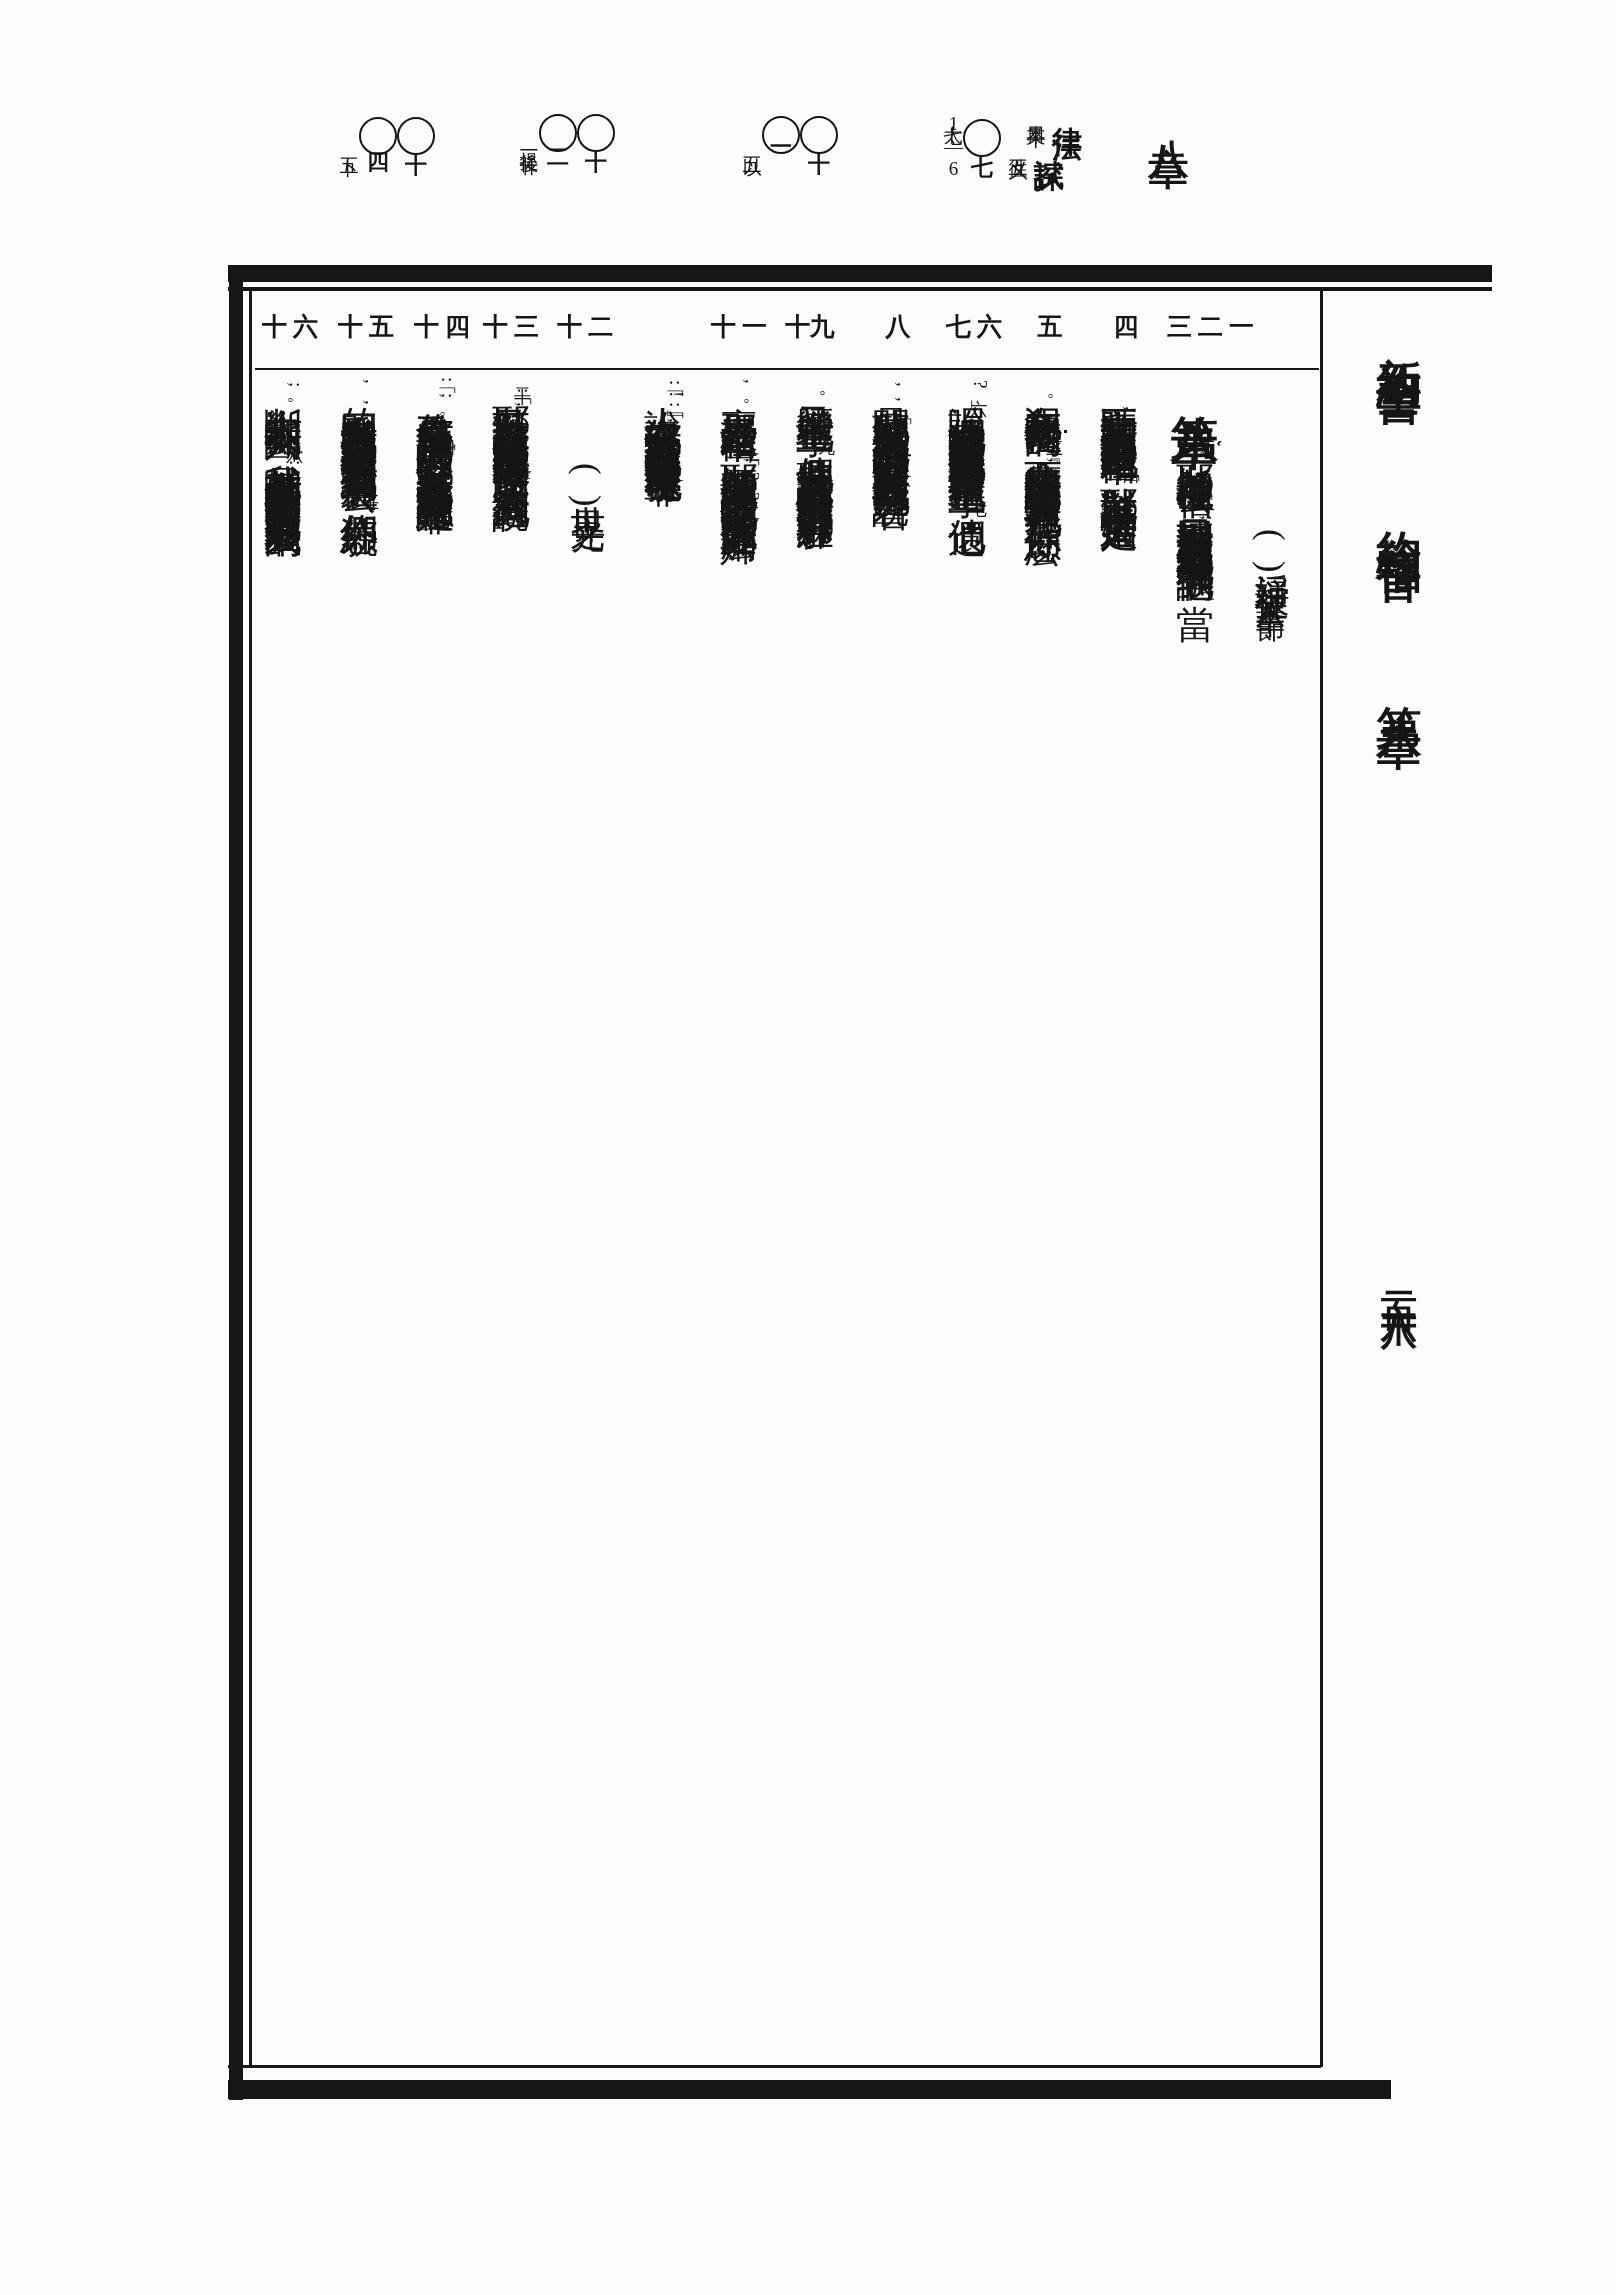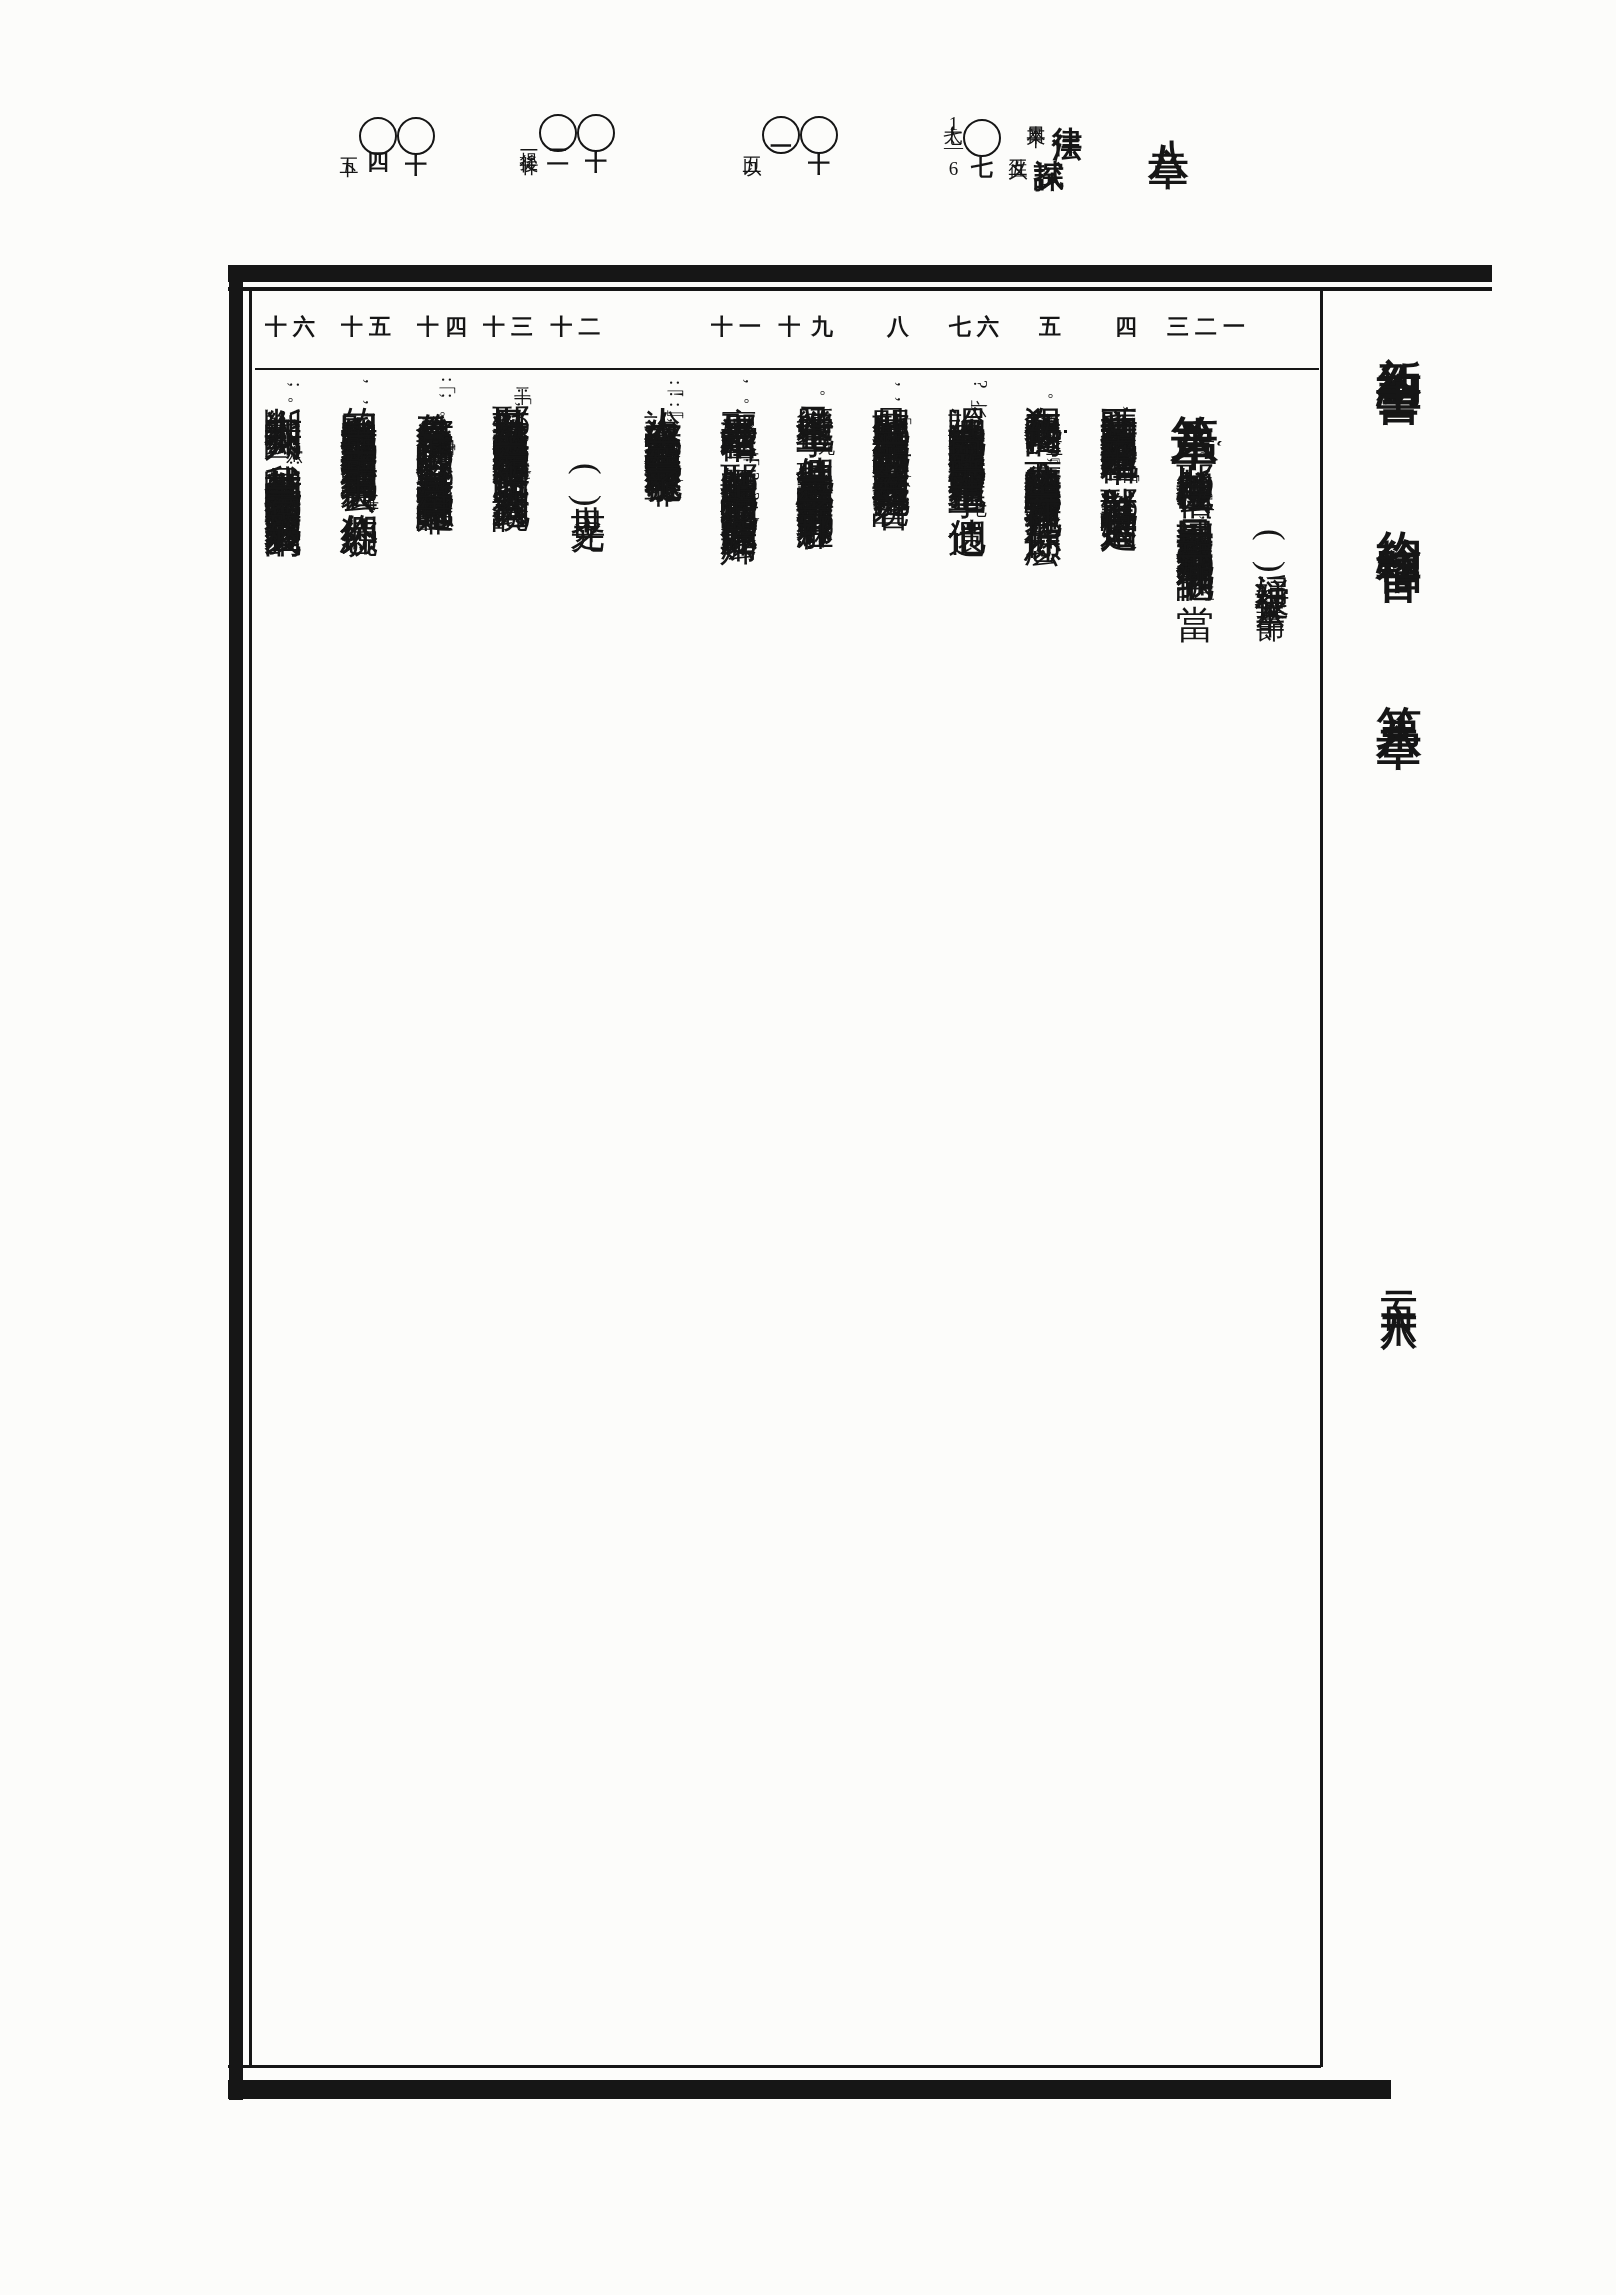--- a/index.html
+++ b/index.html
@@ -20,21 +20,21 @@
   .mnote-line{writing-mode:vertical-rl;text-orientation:upright;display:flex;flex-direction:column;align-items:center;}
   .mnote-title{font-size:30px;font-weight:bold;letter-spacing:3px;}
   .mnote-circle{width:38px;height:38px;border:2.5px solid #161616;border-radius:50%;
     display:flex;align-items:center;justify-content:center;font-size:22px;font-weight:bold;
     margin:1.5px 0;box-sizing:border-box;}
   .mnote-ref{font-size:19px;margin-top:15px;letter-spacing:1.5px;line-height:1.05;}
 
   
   .main-area{position:absolute;left:256px;top:291px;width:1063px;display:flex;flex-direction:row-reverse;}
   .col{width:76px;display:flex;flex-direction:column;box-sizing:border-box;}
-  .band{height:77px;border-bottom:2.5px solid #161616;font-size:22px;font-weight:600;
+  .band{height:77px;border-bottom:2.5px solid #161616;font-size:25px;font-weight:600;
     text-align:center;letter-spacing:6px;line-height:71px;white-space:nowrap;}
   .coltext{height:1693px;writing-mode:vertical-rl;text-orientation:upright;
     font-size:38px;letter-spacing:1.5px;line-height:71px;padding:7px 12px 0 0;
     overflow:hidden;}
   .chapter-head{font-size:47px;font-weight:bold;display:inline-block;margin-bottom:49px;letter-spacing:3px;}
   .sec-head{font-size:35px;text-orientation:mixed;letter-spacing:4px;}
   .sec-sub{font-size:29px;text-orientation:mixed;letter-spacing:2.5px;}
   .padded{display:inline-block;}
   .v-marker{font-size:17px;line-height:1.05;letter-spacing:0;position:relative;left:11px;top:-2px;}
   .pu{font-size:19px;position:relative;left:13px;text-orientation:mixed;letter-spacing:0;}

